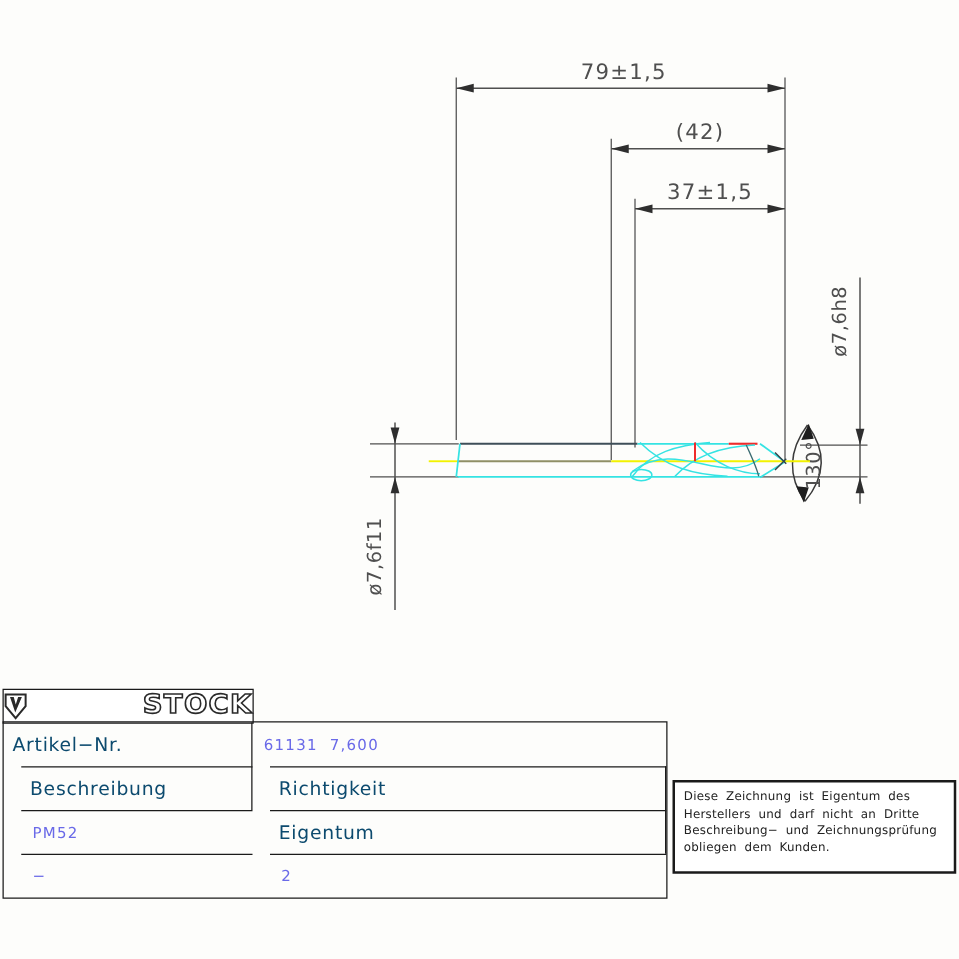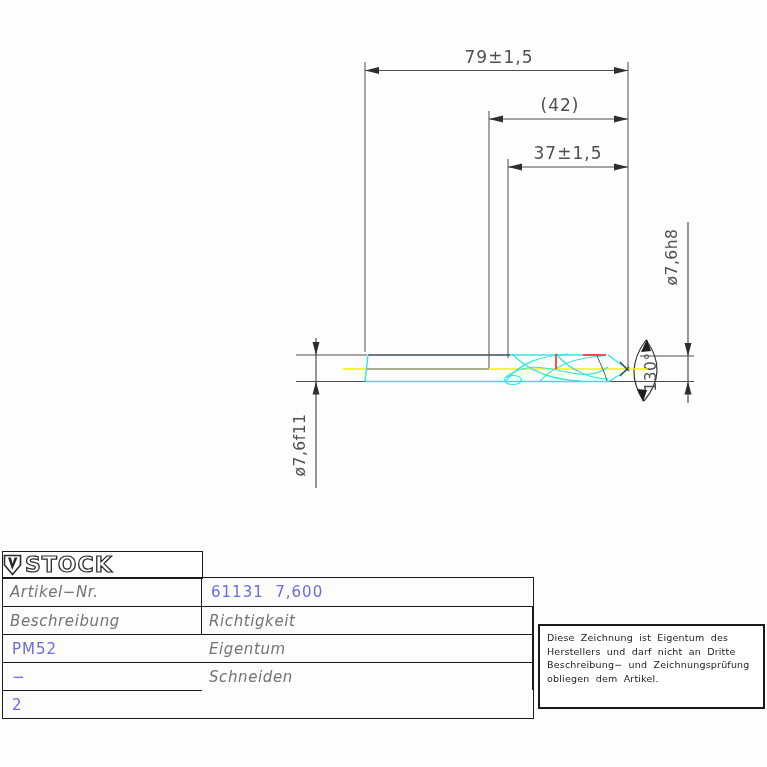--- a/index.html
+++ b/index.html
@@ -13,46 +13,46 @@
     font-family:"DejaVu Sans","Liberation Sans",sans-serif;
     fill:#4f4f4f;
   }
   .dim-text{font-size:17px;letter-spacing:1px;}
   .dim-text-small{font-size:15.5px;letter-spacing:0.5px;}
 
   
   .logo-box{
     position:absolute;left:2px;top:551px;width:199px;height:26px;
     border:1.6px solid #1a1a1a;background:#fff;
-    display:flex;align-items:center;justify-content:flex-start;gap:2px;
+    display:flex;align-items:center;justify-content:space-between;gap:2px;
   }
   .logo-text{
     font-size:22px;font-weight:800;letter-spacing:1px;line-height:1;
     color:#fff;-webkit-text-stroke:1.3px #2a2a2a;
     transform:scaleY(0.95);
   }
   .tblock{
     position:absolute;left:2px;top:577px;width:530px;height:140px;
     border:1.6px solid #1a1a1a;background:transparent;
     display:grid;grid-template-columns:199px 1fr;grid-auto-rows:1fr;
   }
   .tblock .cell{
     display:flex;align-items:center;
     padding-left:7px;overflow:hidden;white-space:pre;
   }
   .tblock .cell.lab{
     border-right:1.6px solid #1a1a1a;
-    color:#737373;font-size:15px;letter-spacing:0.6px;font-style:italic;
+    color:#0c4a6e;font-size:15px;letter-spacing:0.6px;
   }
-  .tblock .cell.val{color:#6a6ae8;font-size:15px;letter-spacing:1px;padding-left:9px;}
-  .tblock .row-top{border-top:1.2px solid #1a1a1a;}
+  .tblock .cell.val{color:#6a6ae8;font-size:12px;letter-spacing:1px;padding-left:9px;}
+  .tblock .row-top{border-top:1.2px solid #1a1a1a;margin-left:14px;}
 
   
   .note-box{
-    position:absolute;left:538px;top:624px;width:227px;height:85px;
+    position:absolute;left:538px;top:624px;width:227px;height:75px;
     border:2.2px solid #1a1a1a;background:#fff;box-sizing:border-box;
     padding:5px 0 0 7px;
   }
   .note-line{
     font-size:9.5px;line-height:13.6px;color:#222;
     letter-spacing:0.2px;word-spacing:3px;white-space:nowrap;
   }
 </style>
 </head>
 <body>
@@ -156,25 +156,24 @@
 
   
   <div class="tblock">
     <div class="cell lab">Artikel−Nr.</div>
     <div class="cell val">61131  7,600</div>
     <div class="cell lab row-top">Beschreibung</div>
     <div class="cell lab row-top">Richtigkeit</div>
     <div class="cell val row-top">PM52</div>
     <div class="cell lab row-top">Eigentum</div>
     <div class="cell val row-top">−</div>
-    <div class="cell lab row-top">Schneiden</div>
     <div class="cell val row-top">2</div>
   </div>
 
   
   <div class="note-box">
     <div class="note-line">Diese Zeichnung ist Eigentum des</div>
     <div class="note-line">Herstellers und darf nicht an Dritte</div>
     <div class="note-line">Beschreibung− und Zeichnungsprüfung</div>
-    <div class="note-line">obliegen dem Artikel.</div>
+    <div class="note-line">obliegen dem Kunden.</div>
   </div>
 
 </div>
 
 </body></html>

